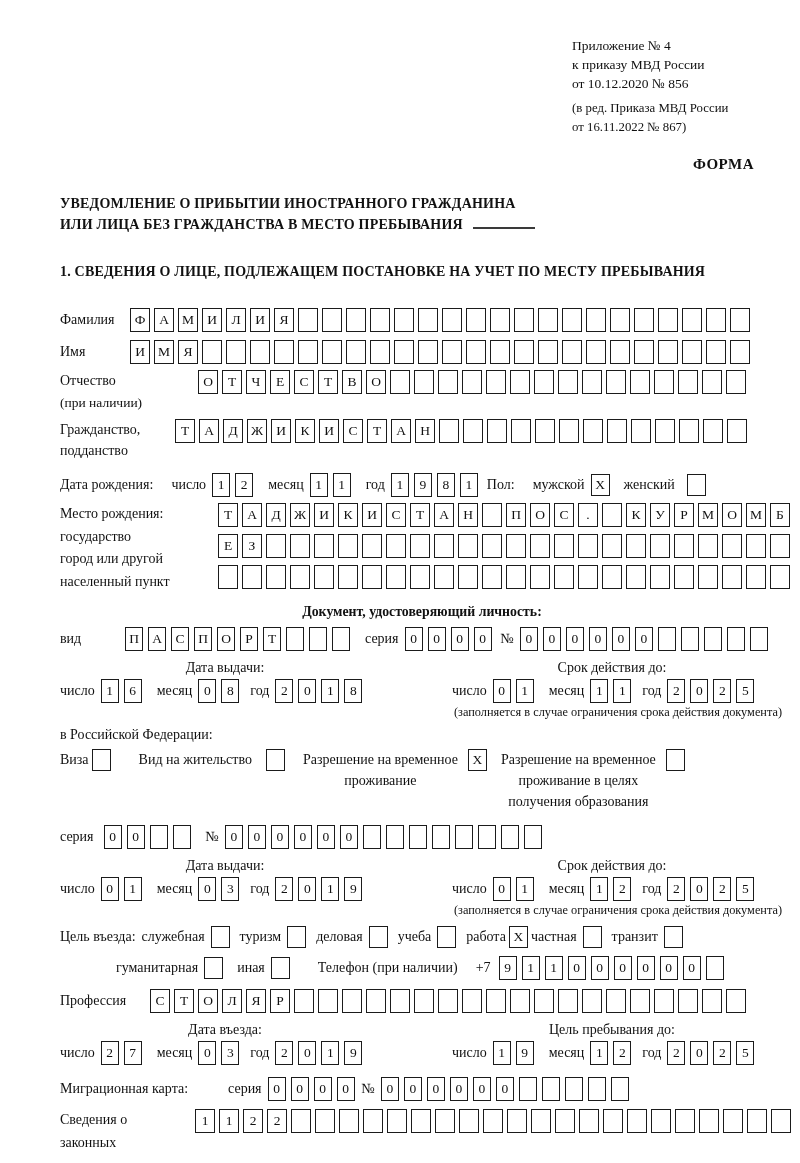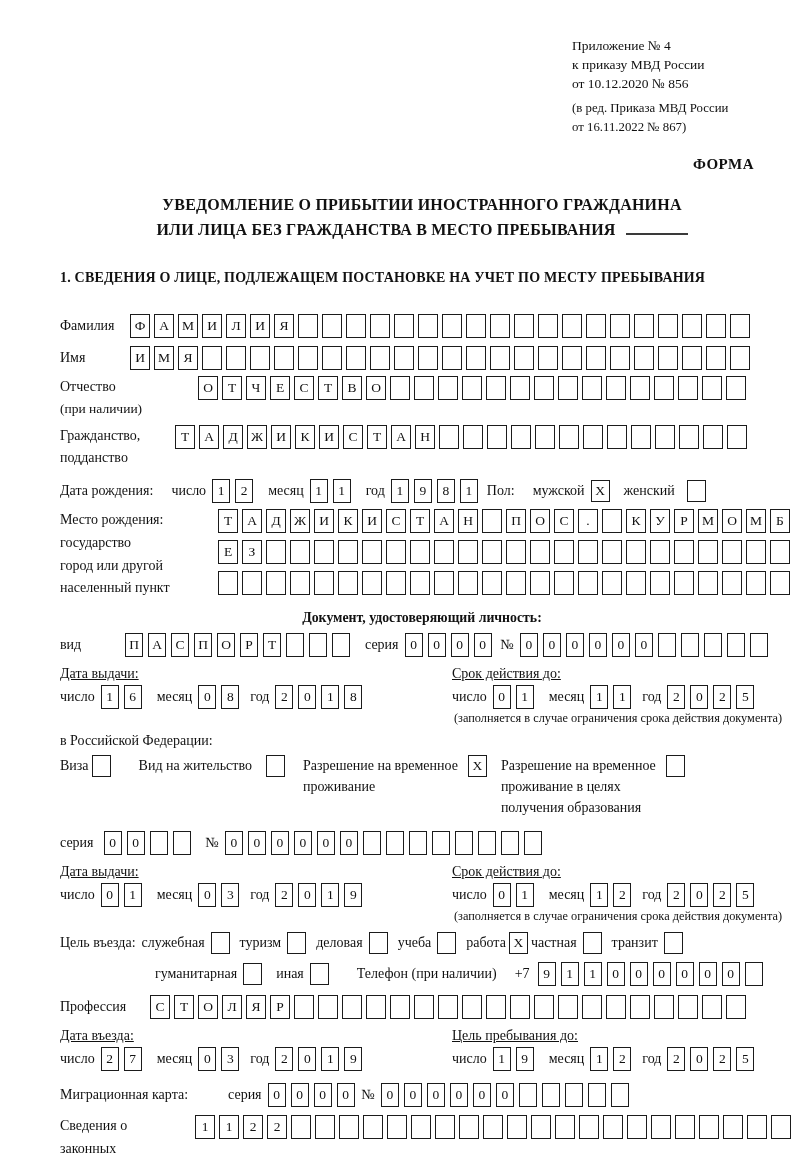--- a/index.html
+++ b/index.html
@@ -6,21 +6,21 @@
   html,body { background:#888; }
   body { font-family:"Liberation Serif", serif; color:#111; }
   .page {
     width:800px; height:1163px; background:#fff; margin:0 auto;
     padding:36px 16px 20px 60px; position:relative; overflow:hidden;
   }
   .hdr-right { margin-left:auto; width:212px; font-size:13.5px; line-height:1.42; }
   .hdr-right .hdr2 { font-size:12.8px; }
   .hdr-right .gap { margin-top:6px; }
   .forma { text-align:right; padding-right:30px; font-weight:bold; font-size:15px; margin-top:20px; letter-spacing:.5px; }
-  .title { text-align:center; font-weight:bold; font-size:16px; margin-top:20px; line-height:1.55; letter-spacing:.2px; }
+  .title { text-align:left; font-weight:bold; font-size:14px; margin-top:20px; line-height:1.55; letter-spacing:.2px; }
   .title-underline { display:inline-block; width:62px; border-bottom:2.2px solid #3a3a3a; height:1.05em; margin-left:10px; }
   .section-title { margin-top:28px; font-weight:bold; font-size:14px; letter-spacing:.2px; }
 
   .frow { display:flex; align-items:center; margin-top:5px; min-height:27px; }
   .frow.top { align-items:flex-start; }
   .lbl { font-size:14px; flex:none; }
   .dlbl { font-size:14px; flex:none; margin:0 6px 0 10px; }
   .w70 { width:70px; } .w65 { width:65px; } .w115 { width:115px; } .w138 { width:138px; } .w90 { width:90px; }
   .small { font-size:13.5px; }
   .two-line { line-height:1.55; }
@@ -44,36 +44,36 @@
 
   .stack { display:flex; align-items:flex-start; margin-top:5px;gap:20px; }
   .stack .labels { font-size:14px; line-height:1.62; flex:none; }
   .stack .cells-col { display:flex; flex-direction:column; }
   .stack .cells-col .cellrow { margin-bottom:7px; }
 
   .dates { display:flex; margin-top:8px; }
   .dcol { }
   .dcol.left { width:392px; flex:none; }
   .dcol.right { flex:1; }
-  .dtitle { font-size:14px; text-align:left; width:330px;text-decoration:underline; }
+  .dtitle { font-size:14px; text-align:center; width:330px; }
   .dcol.right .dtitle { width:320px; }
   .dfields { display:flex; align-items:center; margin-top:3px; }
   .dfields .dlbl:first-child { margin-left:0; }
   .dnote { font-size:12.3px; text-align:right; padding-right:2px; margin-top:2px; }
 
   .opts { display:flex; align-items:flex-start; margin-top:6px; }
   .opt { display:flex; align-items:flex-start; }
   .opt .olbl { font-size:14px; line-height:1.5; }
-  .opt .olbl.c { }
+  .opt .olbl.c { text-align:center; }
   .opt .cbx { margin-top:0; }
   .ml10 { margin-left:10px; } .ml14 { margin-left:14px; } .ml18 { margin-left:18px; } .ml28 { margin-left:28px; }
 
   .purpose-row { display:flex; align-items:center; margin-top:8px; }
   .purpose-row .plbl { font-size:14px; flex:none; }
-  .indent95 { margin-left:95px; }
+  .indent95 { margin-left:56px; }
 </style>
 </head>
 <body>
 
 <div class="page">
 
   <div class="hdr-right">
     <div>Приложение № 4</div>
     <div>к приказу МВД России</div>
     <div>от 10.12.2020 № 856</div>

